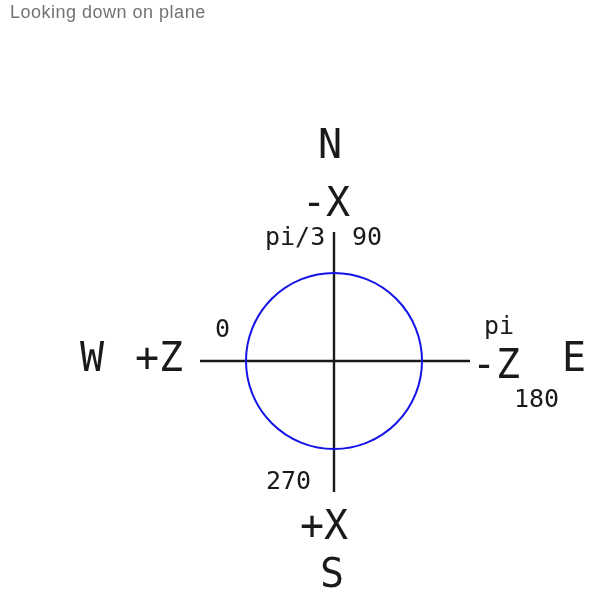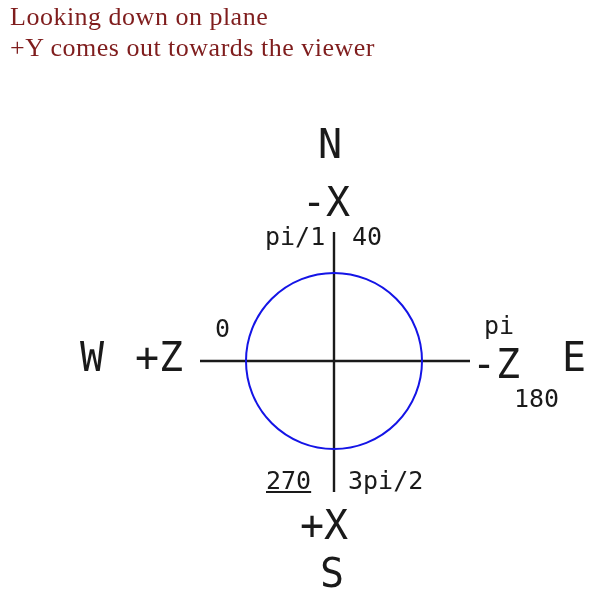--- a/index.html
+++ b/index.html
@@ -14,25 +14,25 @@
     height: 600px;
     background: #ffffff;
     overflow: hidden;
     font-family: "DejaVu Sans Mono", "Liberation Mono", monospace;
     color: #1a1a1a;
   }
   .hdr {
     position: absolute;
     left: 10px;
     white-space: pre;
-    font-family: Liberation Serif, serif;
-    font-size: 26px;
+    font-family: Liberation Sans, sans-serif;
+    font-size: 18px;
     font-weight: 300;
     letter-spacing: 0.5px;
-    color: #7f1d1d;
+    color: #737373;
   }
   #hdr1 { top: 2px; }
   #hdr2 { top: 33px; }
 
   .lbl {
     position: absolute;
     white-space: pre;
     font-family: "DejaVu Sans Mono", "Liberation Mono", monospace;
     color: #1a1a1a;
     font-weight: 300;
@@ -52,56 +52,54 @@
   #lbl-posx { left: 300px; top: 505px; }
   #lbl-posz { left: 135px; top: 337px; }
   #lbl-negz { left: 472px; top: 344px; }
 
   
   #lbl-pi2   { left: 265px; top: 224px; }
   #lbl-90    { left: 352px; top: 224px; }
   #lbl-0     { left: 215px; top: 316px; }
   #lbl-pi    { left: 464px; top: 313px; margin-left: 20px; }
   #lbl-180   { left: 466px; top: 386px; margin-left: 48px; }
-  #lbl-270   { left: 266px; top: 468px; text-decoration: underline; }
+  #lbl-270   { left: 266px; top: 468px; }
   #lbl-3pi2  { left: 348px; top: 468px; }
 
   #svg-layer {
     position: absolute;
     left: 0;
     top: 0;
     width: 600px;
     height: 600px;
   }
 </style>
 </head>
 <body>
 
 <div id="canvas" style="background: rgb(255, 255, 255);">
 
   <div class="hdr" id="hdr1">Looking down on plane</div>
-  <div class="hdr" id="hdr2">+Y comes out towards the viewer</div>
 
   <svg id="svg-layer" viewBox="0 0 600 600">
     <line id="axis-h" x1="200" y1="361" x2="470" y2="361" stroke="#1a1a1a" stroke-width="2.4"></line>
     <line id="axis-v" x1="334" y1="232" x2="334" y2="492" stroke="#1a1a1a" stroke-width="2.4"></line>
     <circle id="unit-circle" cx="334" cy="361" r="88" fill="none" stroke="#1414e6" stroke-width="2"></circle>
   </svg>
 
   <div class="lbl big" id="lbl-n">N</div>
   <div class="lbl big" id="lbl-s">S</div>
   <div class="lbl big" id="lbl-w">W</div>
   <div class="lbl big" id="lbl-e">E</div>
 
   <div class="lbl big" id="lbl-negx">-X</div>
   <div class="lbl big" id="lbl-posx">+X</div>
   <div class="lbl big" id="lbl-posz">+Z</div>
   <div class="lbl big" id="lbl-negz">-Z</div>
 
-  <div class="lbl small" id="lbl-pi2">pi/1</div>
-  <div class="lbl small" id="lbl-90">40</div>
+  <div class="lbl small" id="lbl-pi2">pi/3</div>
+  <div class="lbl small" id="lbl-90">90</div>
   <div class="lbl small" id="lbl-0">0</div>
   <div class="lbl small" id="lbl-pi">pi</div>
   <div class="lbl small" id="lbl-180">180</div>
   <div class="lbl small" id="lbl-270">270</div>
-  <div class="lbl small" id="lbl-3pi2">3pi/2</div>
 
 </div>
 
 </body></html>

